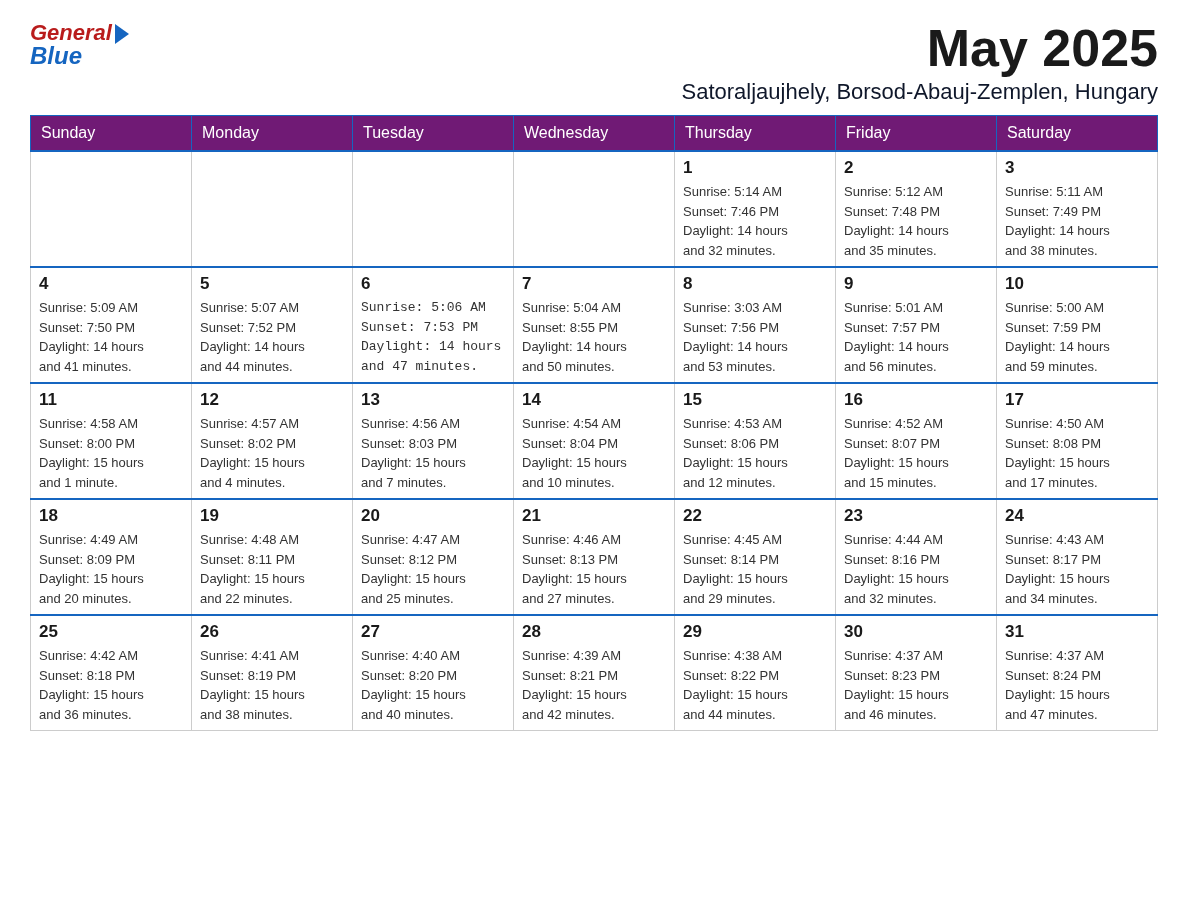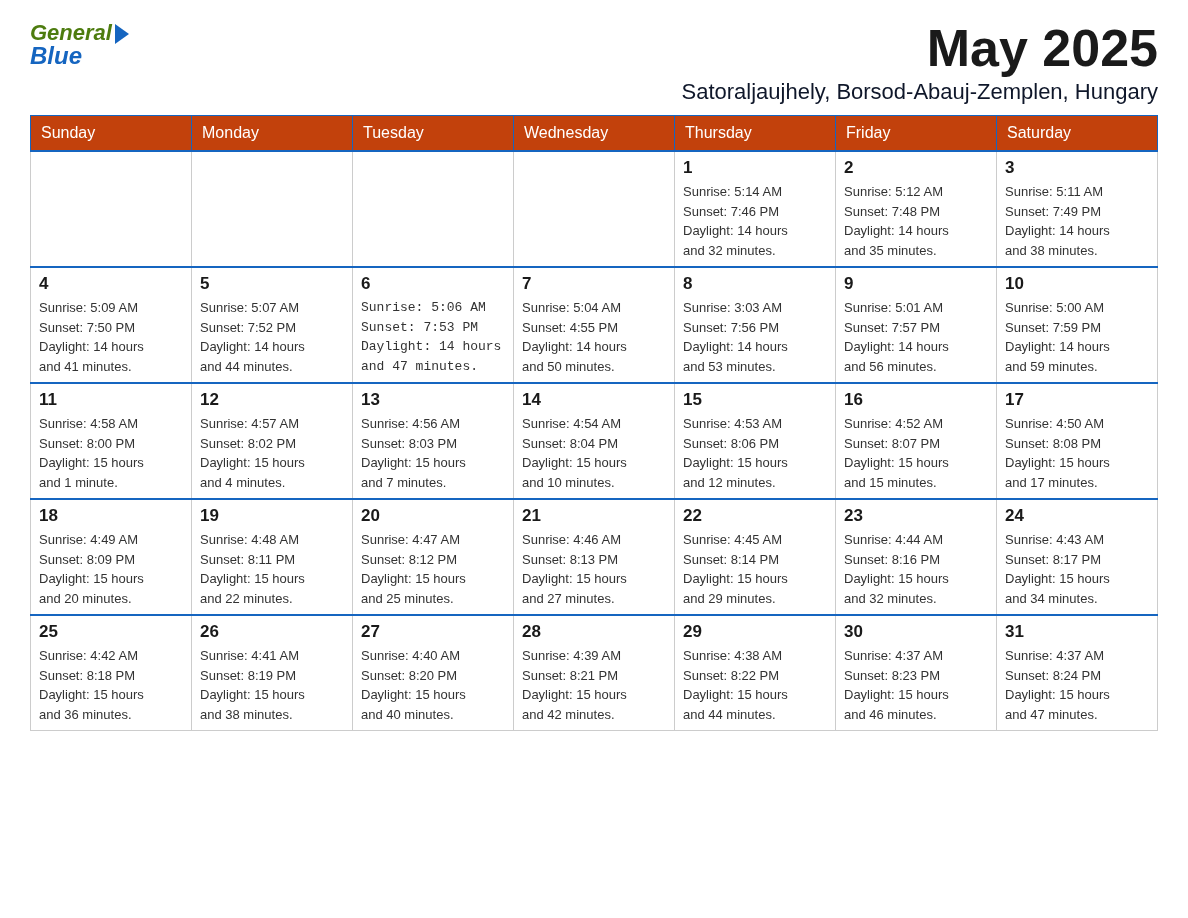--- a/index.html
+++ b/index.html
@@ -20,21 +20,21 @@
       flex-direction: column;
       align-items: flex-start;
     }
     .logo-top {
       display: flex;
       align-items: center;
     }
     .logo-general {
       font-size: 22px;
       font-weight: bold;
-      color: #4d7c0f;
+      color: #b91c1c;
       font-style: italic;
     }
     .logo-arrow {
       width: 0;
       height: 0;
       border-left: 14px solid #1565c0;
       border-top: 10px solid transparent;
       border-bottom: 10px solid transparent;
       margin-left: 3px;
       margin-top: 2px;
@@ -59,21 +59,21 @@
       font-size: 22px;
       color: #0f172a;
       margin-top: 2px;
     }
     .calendar {
       width: 100%;
       border-collapse: collapse;
       margin-top: 10px;
     }
     .calendar th {
-      background-color: #c2410c;
+      background-color: #701a75;
       color: #fff;
       padding: 8px 10px;
       text-align: left;
       font-size: 16px;
       font-weight: normal;
       border: 1px solid #1565c0;
     }
     .calendar td {
       border: 1px solid #ccc;
       vertical-align: top;
@@ -175,21 +175,21 @@
         <td>
           <span class="day-number">6</span>
           <div class="day-info" style="white-space: pre-line; font-family: Liberation Mono, monospace;">Sunrise: 5:06 AM
 Sunset: 7:53 PM
 Daylight: 14 hours
 and 47 minutes.</div>
         </td>
         <td>
           <span class="day-number">7</span>
           <div class="day-info" style="white-space: pre-line;">Sunrise: 5:04 AM
-Sunset: 4:55 PM
+Sunset: 8:55 PM
 Daylight: 14 hours
 and 50 minutes.</div>
         </td>
         <td>
           <span class="day-number">8</span>
           <div class="day-info" style="white-space: pre-line;">Sunrise: 3:03 AM
 Sunset: 7:56 PM
 Daylight: 14 hours
 and 53 minutes.</div>
         </td>

